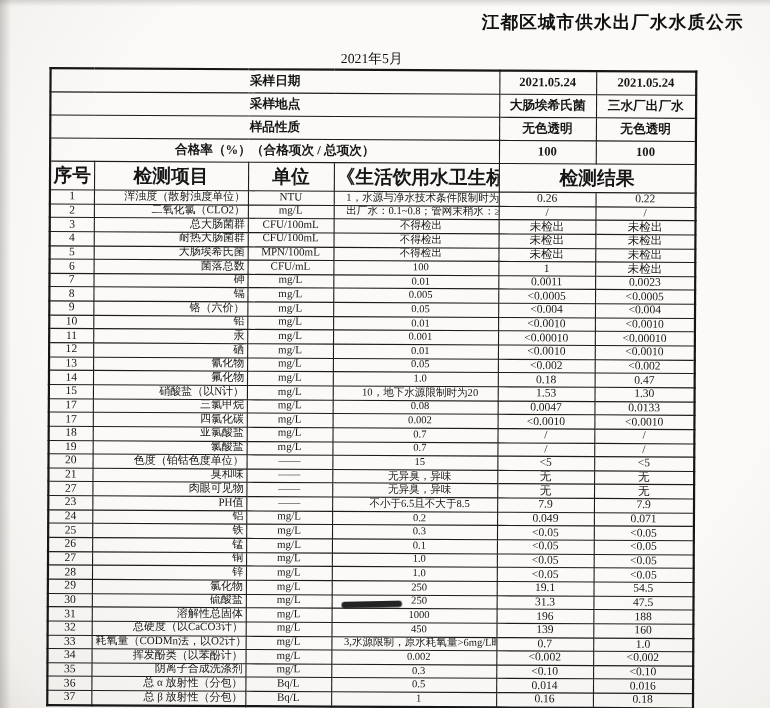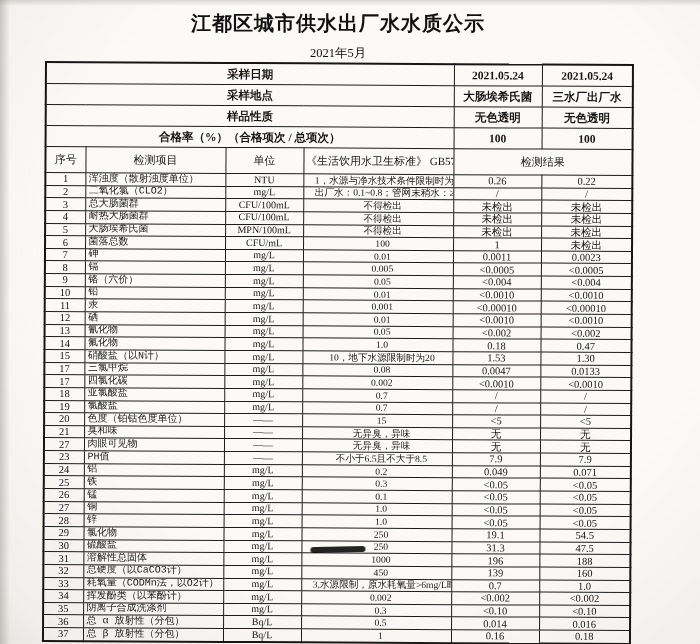--- a/index.html
+++ b/index.html
@@ -17,22 +17,22 @@
   }
   .edge-shade-left{
     position:absolute;left:0;top:0;width:10px;height:644px;
     background:linear-gradient(90deg, rgba(120,115,110,.35), rgba(120,115,110,0));
   }
   .edge-shade-top{
     position:absolute;left:0;top:0;width:700px;height:6px;
     background:linear-gradient(180deg, rgba(120,115,110,.25), rgba(120,115,110,0));
   }
   .doc-title{
-    position:absolute;top:10px;left:0;width:676px;text-align:center;
-    font-size:20px;font-weight:bold;letter-spacing:1px;color:#111;
+    position:absolute;top:10px;left:0;width:676px;text-align:right;
+    font-size:16px;font-weight:bold;letter-spacing:1px;color:#111;
   }
   .doc-subtitle{
     position:absolute;top:45px;left:0;width:676px;text-align:center;
     font-size:12.5px;font-weight:normal;color:#111;
   }
   .table-wrap{
     position:absolute;left:45px;top:61px;
     transform:rotate(0.3deg);transform-origin:0 0;
   }
   table{
@@ -47,23 +47,23 @@
   col.c-r2{width:91px}
   td{
     border:1px solid #1c1c1c;
     padding:0 2px;
     text-align:center;vertical-align:middle;
     white-space:nowrap;overflow:hidden;
     font-size:10.5px;line-height:1.05;
   }
   table{border:2px solid #161616;}
   .info-row td{height:20px;font-size:11.5px;font-weight:bold;}
-  .colhead td{height:25px;font-size:11px;font-weight:normal;}
+  .colhead td{height:25px;font-size:17px;font-weight:bold;}
   tbody.results td{height:11.65px;}
-  tbody.results td.item-cell{text-align:left;padding-left:3px;font-size:10px;font-family:Liberation Mono, monospace;}
+  tbody.results td.item-cell{text-align:right;padding-left:3px;font-size:10px;}
   tbody.results td.standard-cell{font-size:9.6px;padding-left:11px;}
   tbody.results td.unit-cell{font-size:10px;}
   .ink-smudge{
     position:absolute;left:268px;top:484px;width:55px;height:6px;
     background:#0c0c0c;border-radius:3px;transform:rotate(-1.5deg);
     filter:blur(.4px);opacity:.9;
   }
 </style>
 </head>
 <body>

